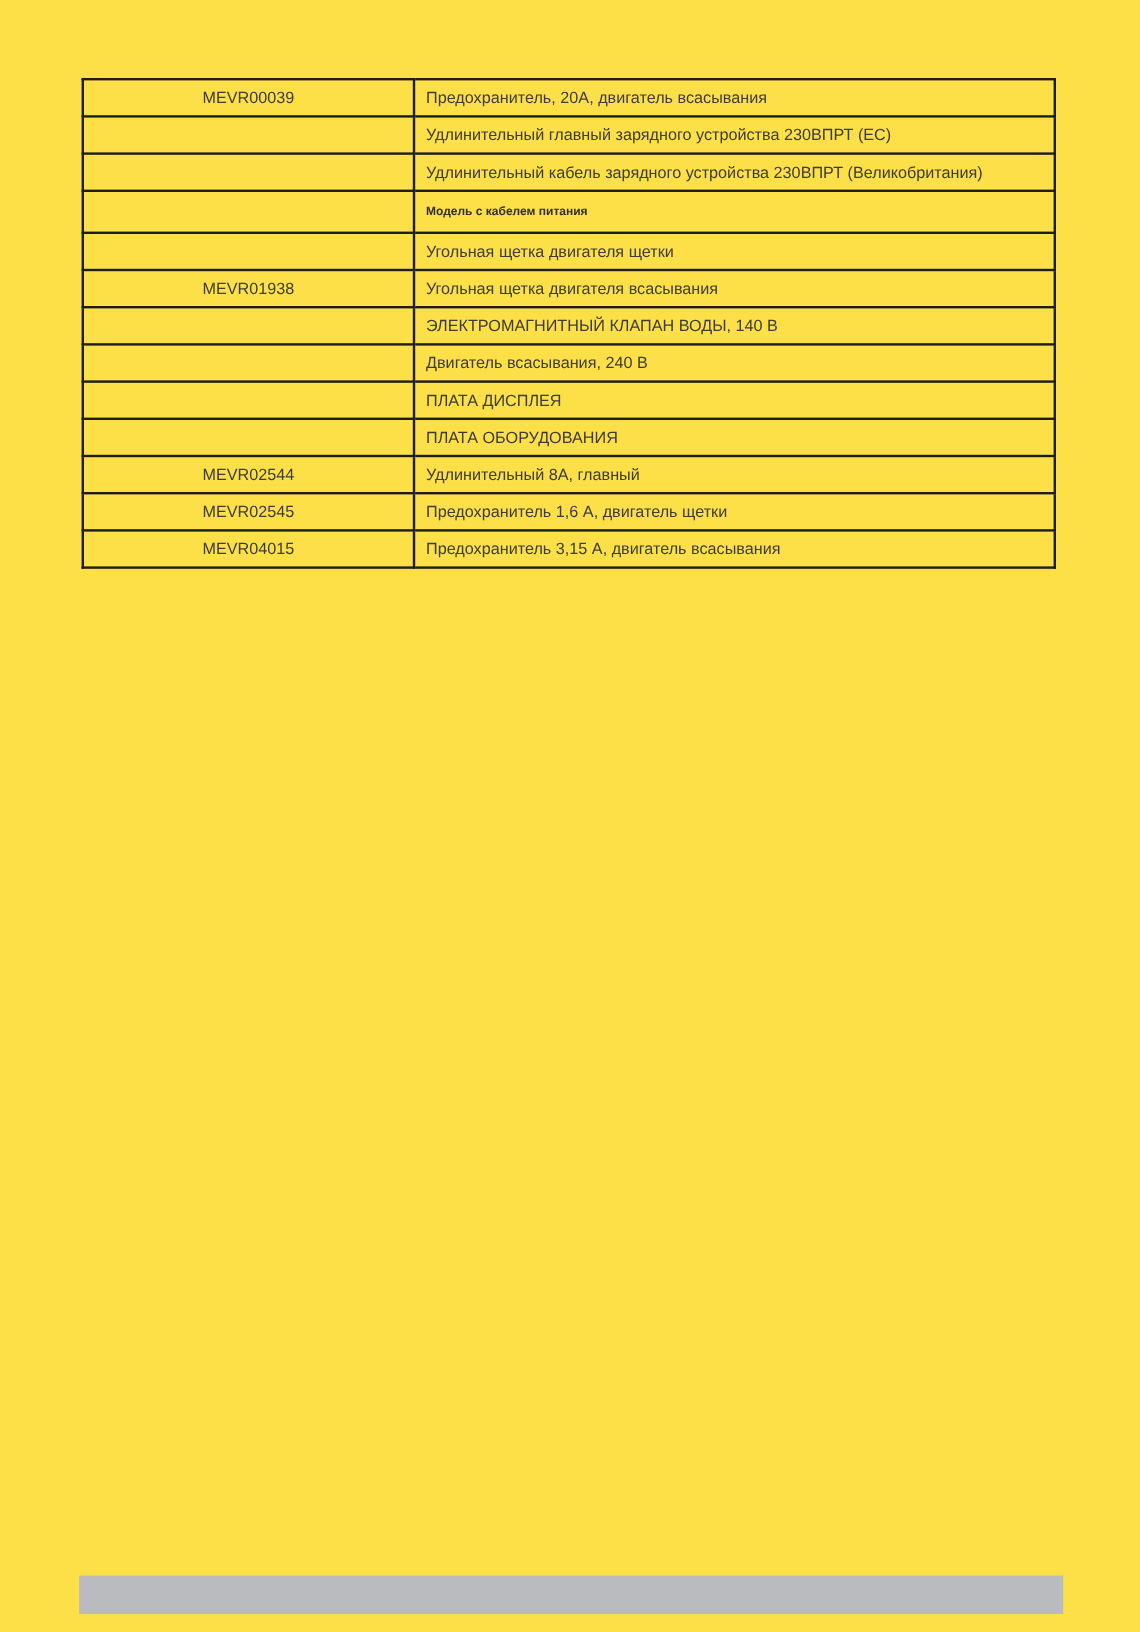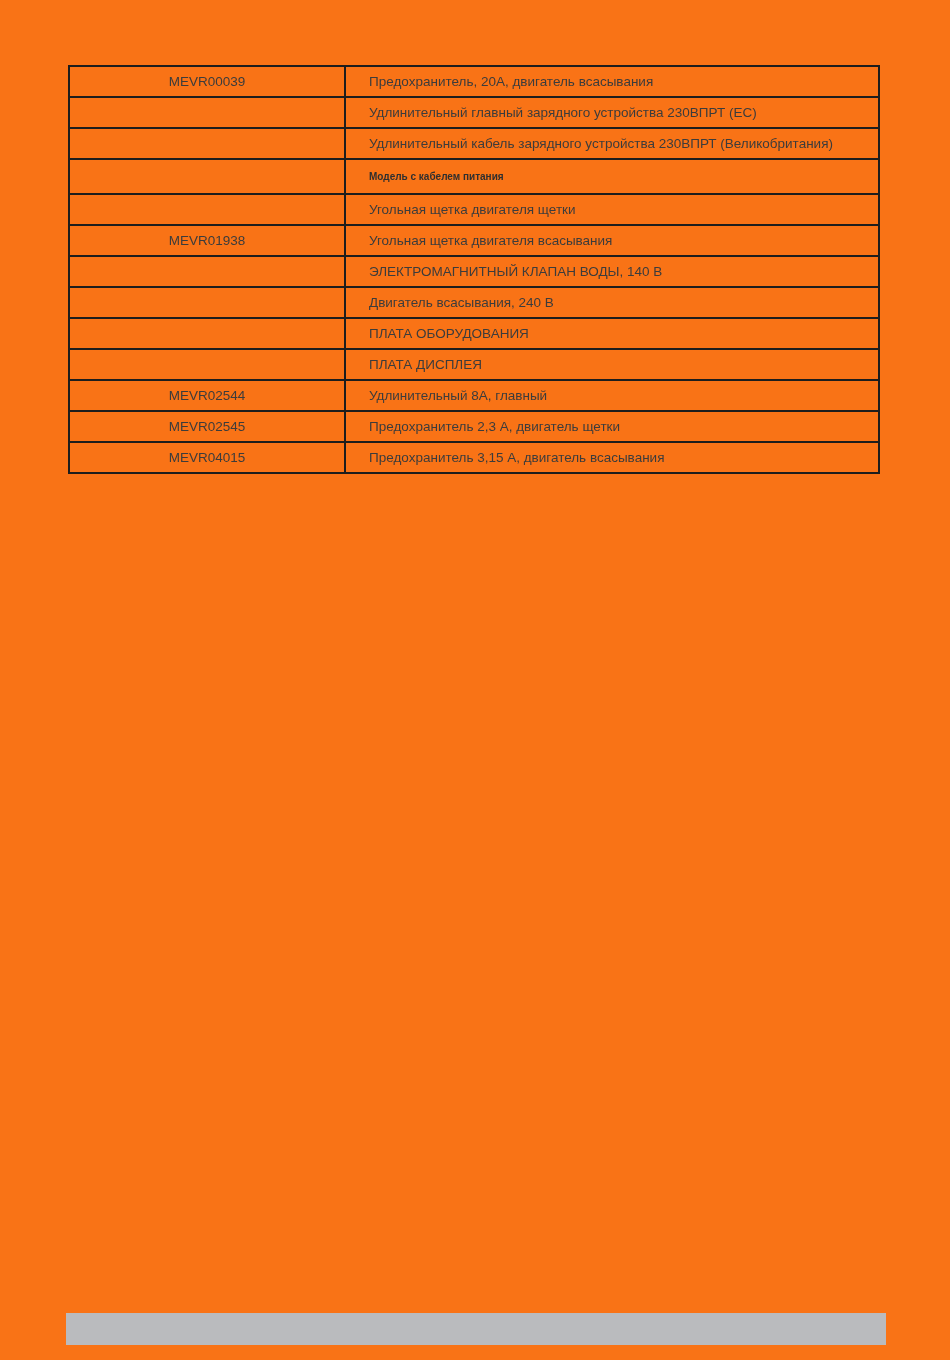--- a/index.html
+++ b/index.html
@@ -4,21 +4,21 @@
 <style>
   html, body {
     margin: 0;
     padding: 0;
     background: #ffffff;
   }
   .page {
     position: relative;
     width: 950px;
     height: 1360px;
-    background: #f97316;
+    background: #fde047;
     overflow: hidden;
     font-family: "Liberation Sans", sans-serif;
   }
   table.parts {
     position: absolute;
     left: 68px;
     top: 65px;
     width: 812px;
     border-collapse: collapse;
     table-layout: fixed;
@@ -30,21 +30,21 @@
     color: #3c3c3c;
     vertical-align: middle;
     overflow: hidden;
     white-space: nowrap;
   }
   table.parts td.code-cell {
     width: 272px;
     text-align: center;
   }
   table.parts td.desc-cell {
-    padding-left: 23px;
+    padding-left: 9px;
   }
   table.parts tr.bold-row td {
     height: 31px;
     font-weight: bold;
     font-size: 10px;
     color: #2f2f2f;
   }
   .footer-bar {
     position: absolute;
     left: 66px;
@@ -88,33 +88,33 @@
         <tr>
           <td class="code-cell"></td>
           <td class="desc-cell">ЭЛЕКТРОМАГНИТНЫЙ КЛАПАН ВОДЫ, 140 В</td>
         </tr>
         <tr>
           <td class="code-cell"></td>
           <td class="desc-cell">Двигатель всасывания, 240 В</td>
         </tr>
         <tr>
           <td class="code-cell"></td>
-          <td class="desc-cell">ПЛАТА ОБОРУДОВАНИЯ</td>
+          <td class="desc-cell">ПЛАТА ДИСПЛЕЯ</td>
         </tr>
         <tr>
           <td class="code-cell"></td>
-          <td class="desc-cell">ПЛАТА ДИСПЛЕЯ</td>
+          <td class="desc-cell">ПЛАТА ОБОРУДОВАНИЯ</td>
         </tr>
         <tr>
           <td class="code-cell">MEVR02544</td>
           <td class="desc-cell">Удлинительный 8А, главный</td>
         </tr>
         <tr>
           <td class="code-cell">MEVR02545</td>
-          <td class="desc-cell">Предохранитель 2,3 А, двигатель щетки</td>
+          <td class="desc-cell">Предохранитель 1,6 А, двигатель щетки</td>
         </tr>
         <tr>
           <td class="code-cell">MEVR04015</td>
           <td class="desc-cell">Предохранитель 3,15 А, двигатель всасывания</td>
         </tr>
       </tbody>
   </table>
 
   <div class="footer-bar"></div>
 

